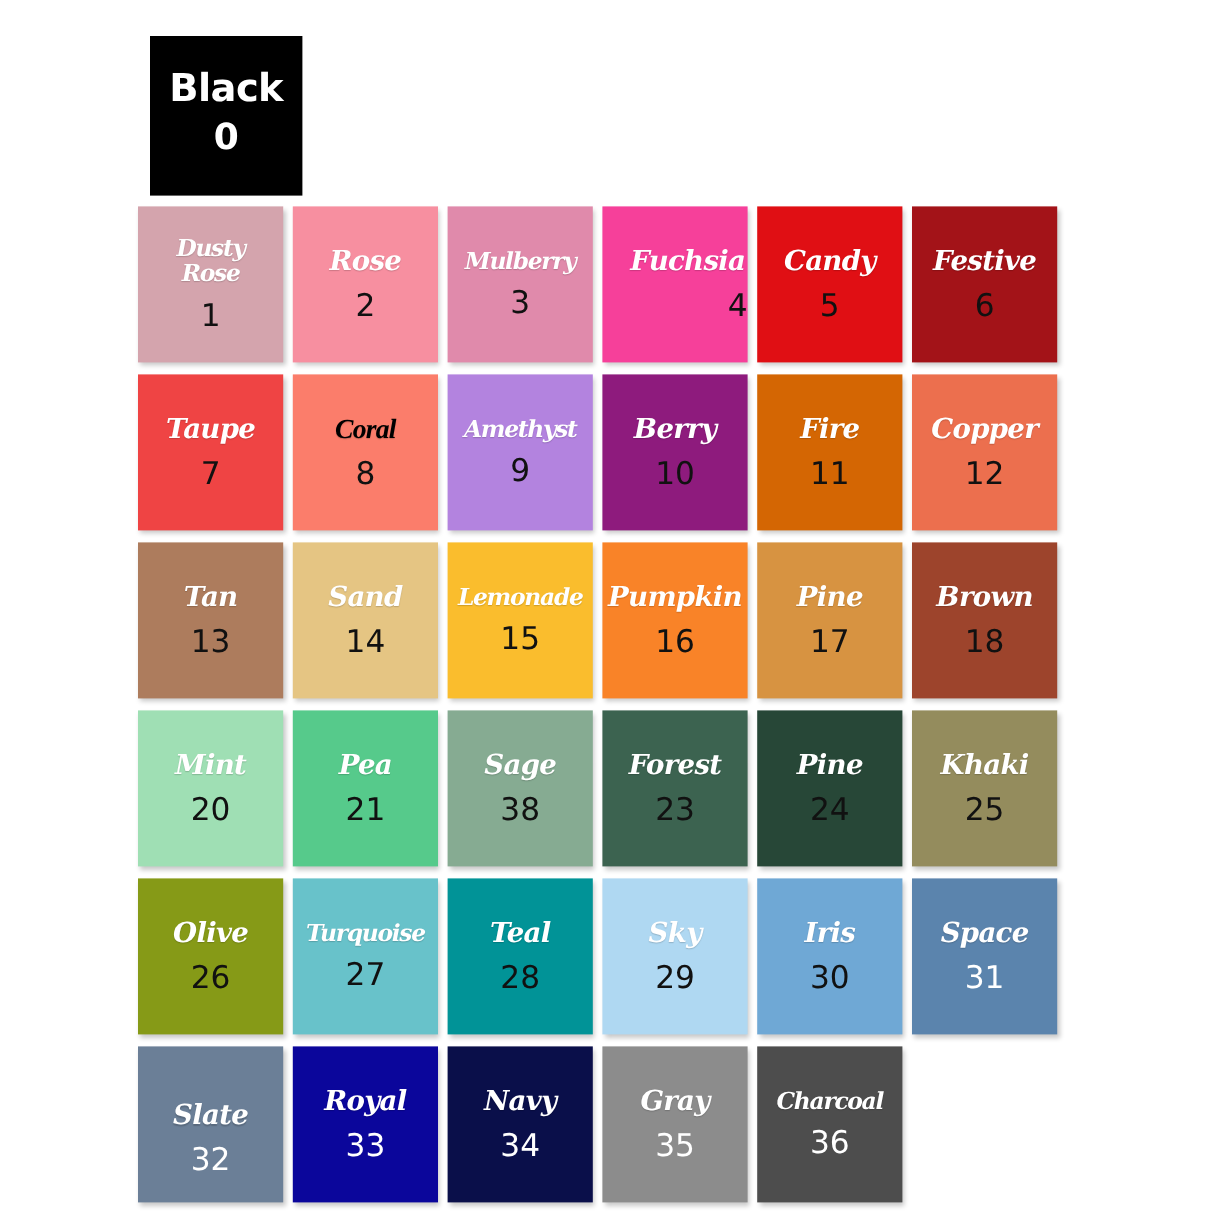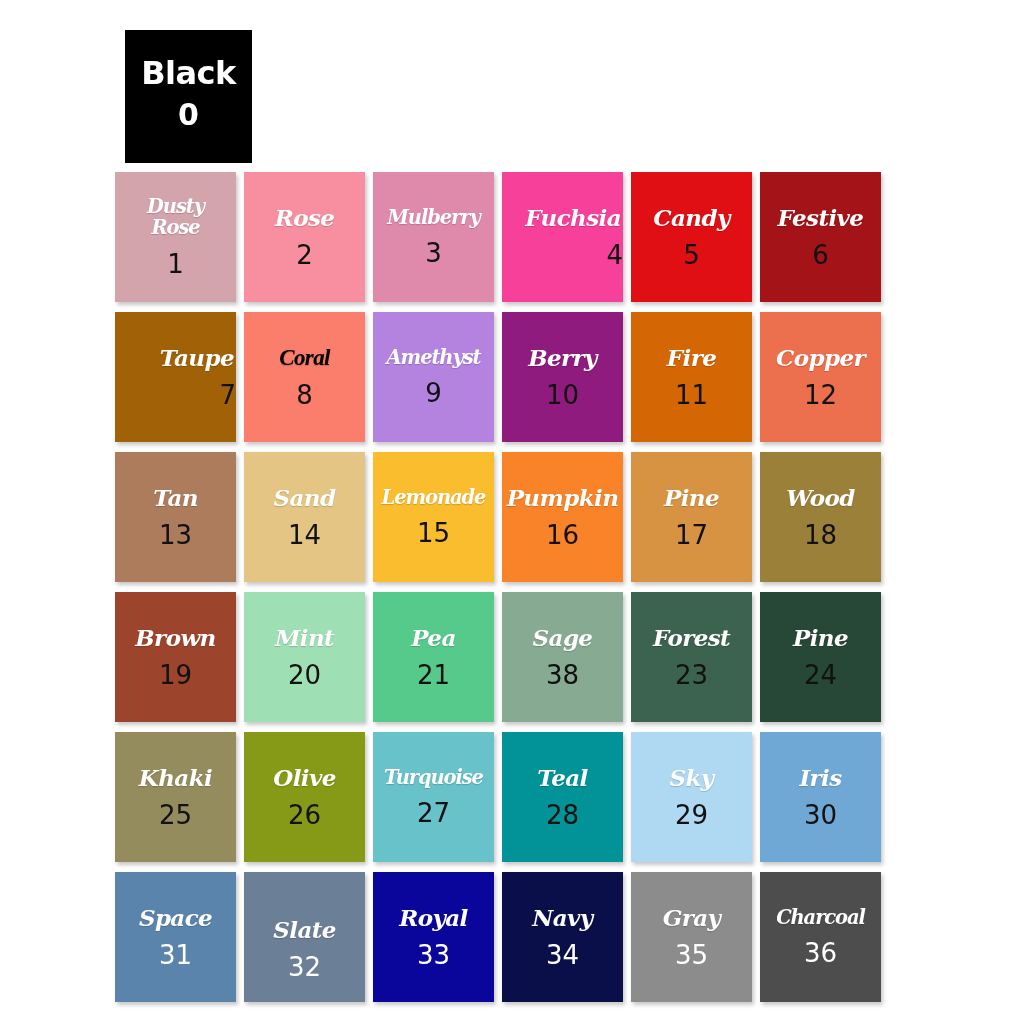--- a/index.html
+++ b/index.html
@@ -144,21 +144,21 @@
         <div class="sw-num" style="color: rgb(17, 17, 17);">4</div>
       </div>
       <div class="swatch num-dark" style="background-color: rgb(224, 15, 20);">
         <div class="sw-name" style="color: rgb(255, 255, 255);">Candy</div>
         <div class="sw-num" style="color: rgb(17, 17, 17);">5</div>
       </div>
       <div class="swatch num-dark" style="background-color: rgb(163, 19, 24);">
         <div class="sw-name" style="color: rgb(255, 255, 255);">Festive</div>
         <div class="sw-num" style="color: rgb(17, 17, 17);">6</div>
       </div>
-      <div class="swatch num-dark" style="background-color: #a16207; align-items: flex-end;">
+      <div class="swatch num-dark" style="background-color: #ef4444;">
         <div class="sw-name" style="color: rgb(255, 255, 255);">Taupe</div>
         <div class="sw-num" style="color: rgb(17, 17, 17);">7</div>
       </div>
       <div class="swatch num-dark" style="background-color: rgb(251, 125, 107);">
         <div class="sw-name" style="color: #000000; font-family: Liberation Serif, serif;">Coral</div>
         <div class="sw-num" style="color: rgb(17, 17, 17);">8</div>
       </div>
       <div class="swatch num-dark narrow-name" style="background-color: rgb(179, 131, 223);">
         <div class="sw-name" style="color: rgb(255, 255, 255);">Amethyst</div>
         <div class="sw-num" style="color: rgb(17, 17, 17);">9</div>
@@ -188,27 +188,23 @@
         <div class="sw-num" style="color: rgb(17, 17, 17);">15</div>
       </div>
       <div class="swatch num-dark" style="background-color: rgb(249, 131, 40);">
         <div class="sw-name" style="color: rgb(255, 255, 255);">Pumpkin</div>
         <div class="sw-num" style="color: rgb(17, 17, 17);">16</div>
       </div>
       <div class="swatch num-dark" style="background-color: rgb(215, 147, 65);">
         <div class="sw-name" style="color: rgb(255, 255, 255);">Pine</div>
         <div class="sw-num" style="color: rgb(17, 17, 17);">17</div>
       </div>
-      <div class="swatch num-dark" style="background-color: rgb(155, 128, 57);">
-        <div class="sw-name" style="color: rgb(255, 255, 255);">Wood</div>
-        <div class="sw-num" style="color: rgb(17, 17, 17);">18</div>
-      </div>
       <div class="swatch num-dark" style="background-color: rgb(157, 68, 44);">
         <div class="sw-name" style="color: rgb(255, 255, 255);">Brown</div>
-        <div class="sw-num" style="color: rgb(17, 17, 17);">19</div>
+        <div class="sw-num" style="color: rgb(17, 17, 17);">18</div>
       </div>
       <div class="swatch num-dark" style="background-color: rgb(159, 223, 180);">
         <div class="sw-name" style="color: rgb(255, 255, 255);">Mint</div>
         <div class="sw-num" style="color: rgb(17, 17, 17);">20</div>
       </div>
       <div class="swatch num-dark" style="background-color: rgb(86, 202, 139);">
         <div class="sw-name" style="color: rgb(255, 255, 255);">Pea</div>
         <div class="sw-num" style="color: rgb(17, 17, 17);">21</div>
       </div>
       <div class="swatch num-dark" style="background-color: rgb(134, 171, 146);">

